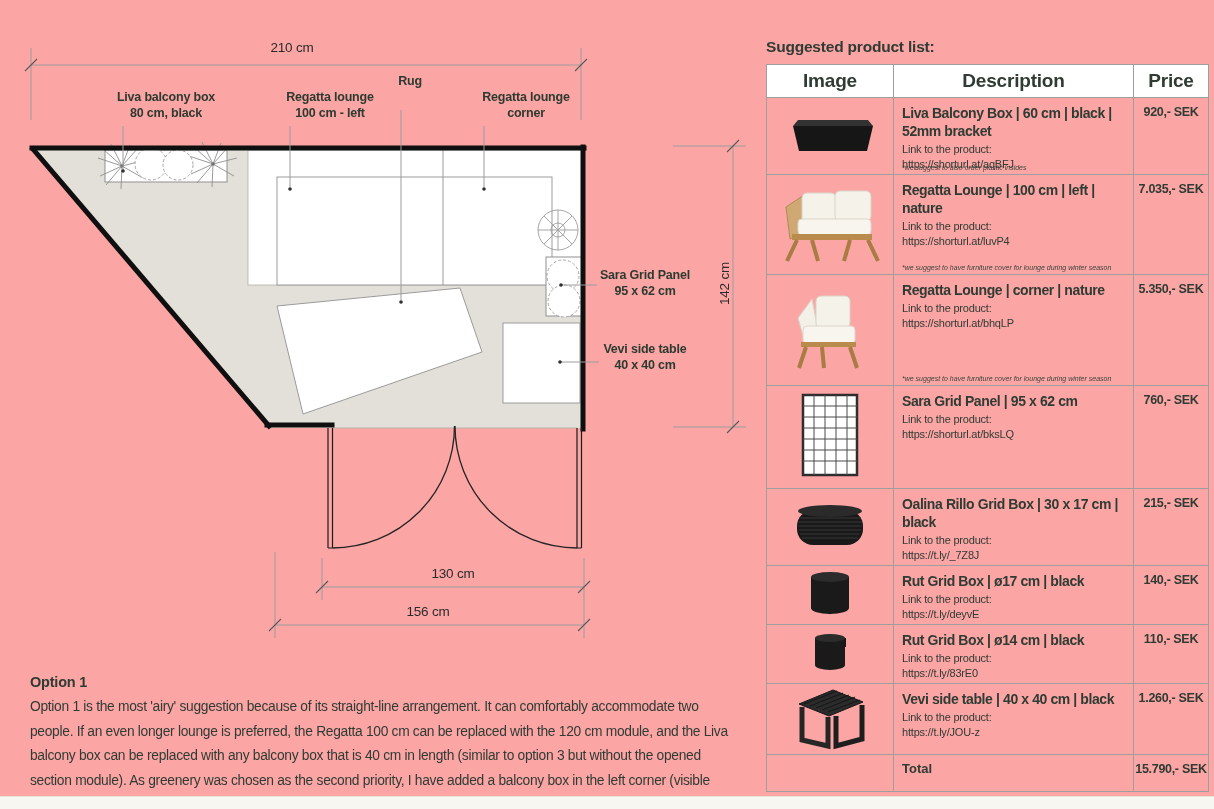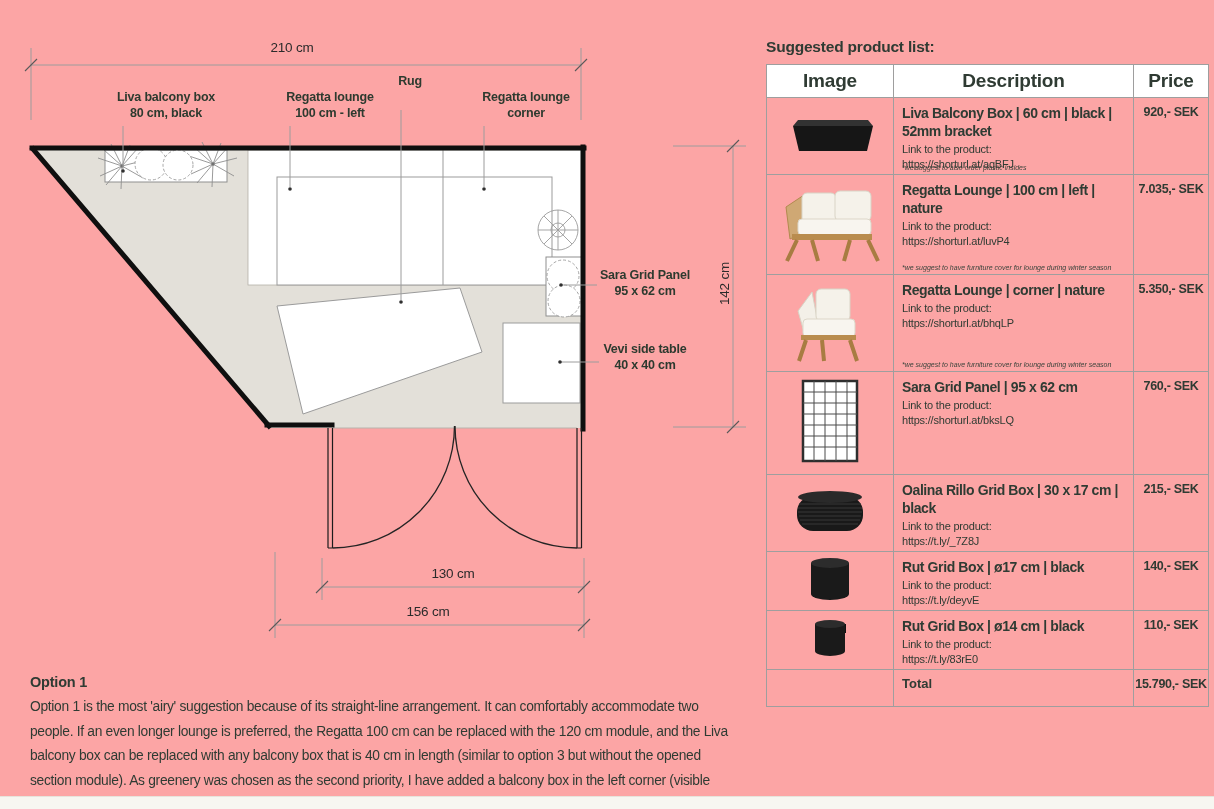--- a/index.html
+++ b/index.html
@@ -204,21 +204,21 @@
         </td>
         <td class="desc-cell">
           <div class="desc-name">Regatta Lounge | 100 cm | left | nature</div>
           <div class="desc-link">Link to the product:</div>
           <div class="desc-url">https://shorturl.at/luvP4</div>
           <div class="desc-note">*we suggest to have furniture cover for lounge during winter season</div>
         </td>
         <td class="price-cell">7.035,- SEK</td>
       </tr>
 
-      <tr style="height:97px;">
+      <tr style="height:111px;">
         <td class="img-cell">
           <svg width="76" height="84" viewBox="0 0 76 84">
             <polygon points="6,32 20,13 26,44 12,53" fill="#f3f0e8" stroke="#d8d3c5"></polygon>
             <rect x="24" y="10" width="34" height="32" rx="5" fill="#f5f2ea" stroke="#d9d4c6"></rect>
             <rect x="11" y="40" width="52" height="18" rx="4" fill="#f8f5ef" stroke="#dcd7c9"></rect>
             <rect x="9" y="56" width="55" height="5" fill="#b98c4e"></rect>
             <path d="M14,61 L7,82 M30,61 L32,82 M58,61 L65,82" stroke="#a87c42" stroke-width="4"></path>
           </svg>
         </td>
         <td class="desc-cell">
@@ -286,20 +286,36 @@
           </svg>
         </td>
         <td class="desc-cell">
           <div class="desc-name">Rut Grid Box | ø14 cm | black</div>
           <div class="desc-link">Link to the product:</div>
           <div class="desc-url">https://t.ly/83rE0</div>
         </td>
         <td class="price-cell">110,- SEK</td>
       </tr>
 
+      <tr style="height:71px;">
+        <td class="img-cell">
+          <svg width="78" height="66" viewBox="0 0 78 66">
+            <polygon points="8,20 42,6 72,18 38,32" fill="#2b2b2b" stroke="#161616"></polygon>
+            <path d="M13,20 L46,7 M19,22 L52,9 M25,24 L58,11 M31,26 L64,13 M37,28 L69,16" stroke="#151515" stroke-width="1"></path>
+            <path d="M11,23 L11,56 L37,62 L37,33" fill="none" stroke="#262626" stroke-width="5"></path>
+            <path d="M45,32 L45,62 L71,55 L71,21" fill="none" stroke="#1e1e1e" stroke-width="5"></path>
+          </svg>
+        </td>
+        <td class="desc-cell">
+          <div class="desc-name">Vevi side table | 40 x 40 cm | black</div>
+          <div class="desc-link">Link to the product:</div>
+          <div class="desc-url">https://t.ly/JOU-z</div>
+        </td>
+        <td class="price-cell">1.260,- SEK</td>
+      </tr>
 
       <tr style="height:37px;">
         <td class="img-cell"></td>
         <td class="desc-cell">
               <div class="total-label">Total</div>
             </td>
         <td class="price-cell">15.790,- SEK</td>
       </tr>
     </tbody>
       </table>

